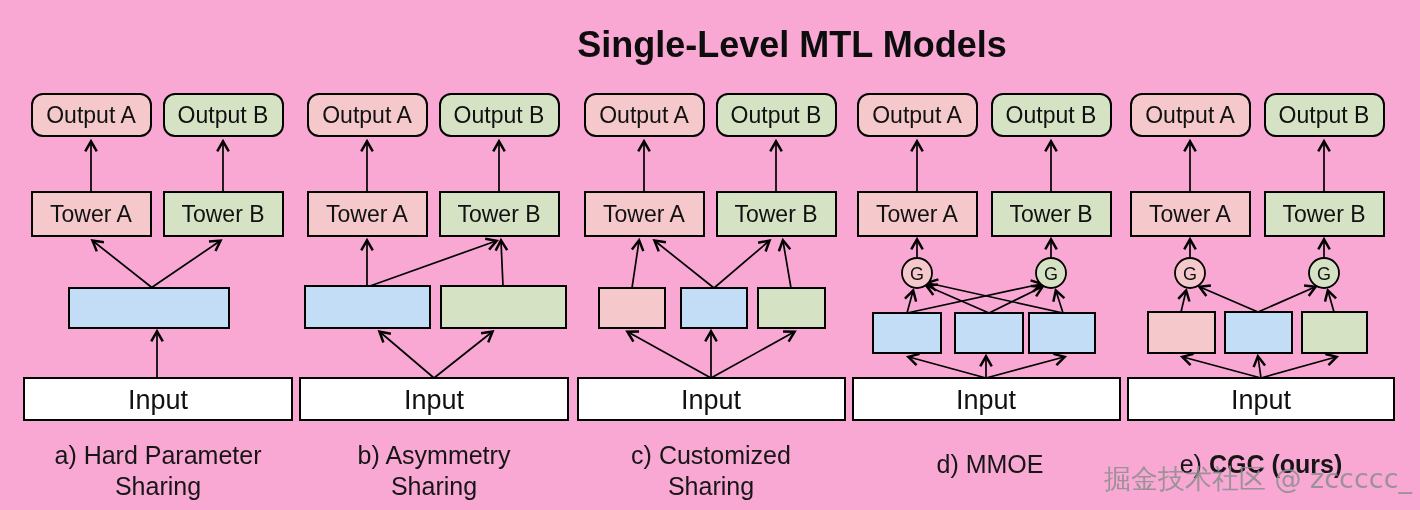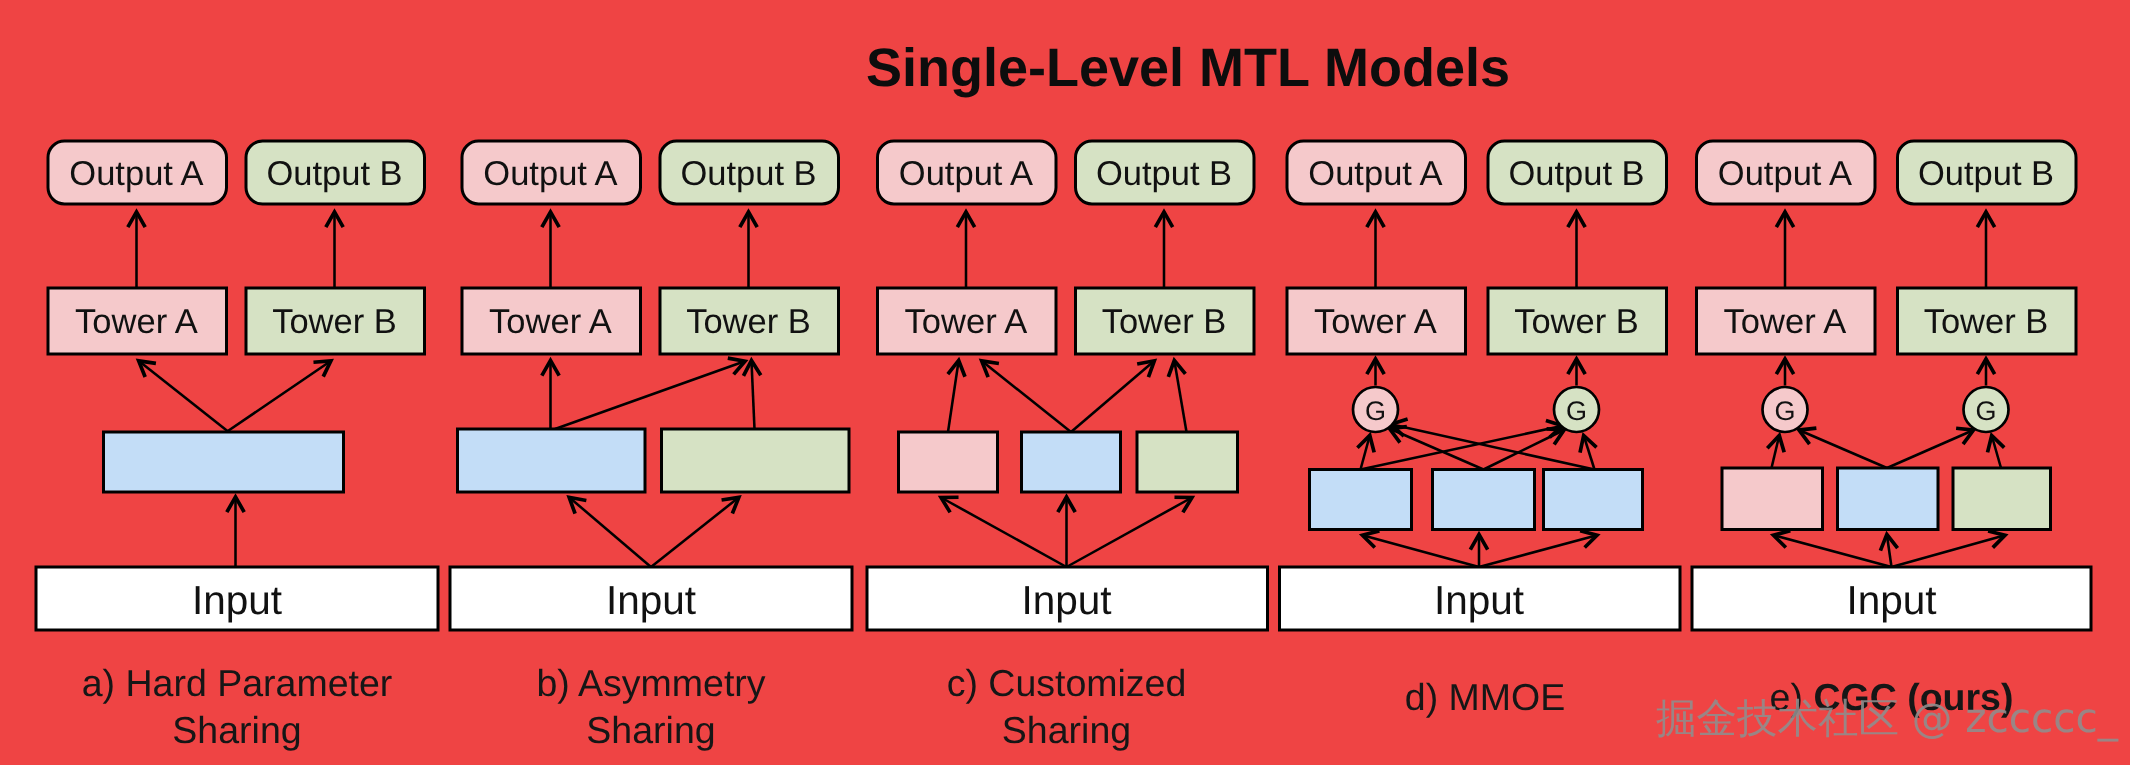--- a/index.html
+++ b/index.html
@@ -1,16 +1,16 @@
 <!DOCTYPE html>
 <html><head>
 <meta charset="utf-8">
 <style>
   html,body{margin:0;padding:0;background:#ffffff;}
-  .page{position:relative;width:1420px;height:510px;background:#ef4444;overflow:hidden;
+  .page{position:relative;width:1420px;height:510px;background:#f9a8d4;overflow:hidden;
         font-family:"Liberation Sans", sans-serif;}
   svg{display:block;}
   rect.box{stroke:#000000;stroke-width:2;}
   rect.pk{fill:#f5c9cb;}
   rect.gr{fill:#d6e2c4;}
   rect.bl{fill:#c3ddf7;}
   rect.wh{fill:#ffffff;}
   circle.gate-pk{fill:#f5c9cb;stroke:#000000;stroke-width:1.8;}
   circle.gate-gr{fill:#d6e2c4;stroke:#000000;stroke-width:1.8;}
   line.arrow{stroke:#000000;stroke-width:1.7;}

